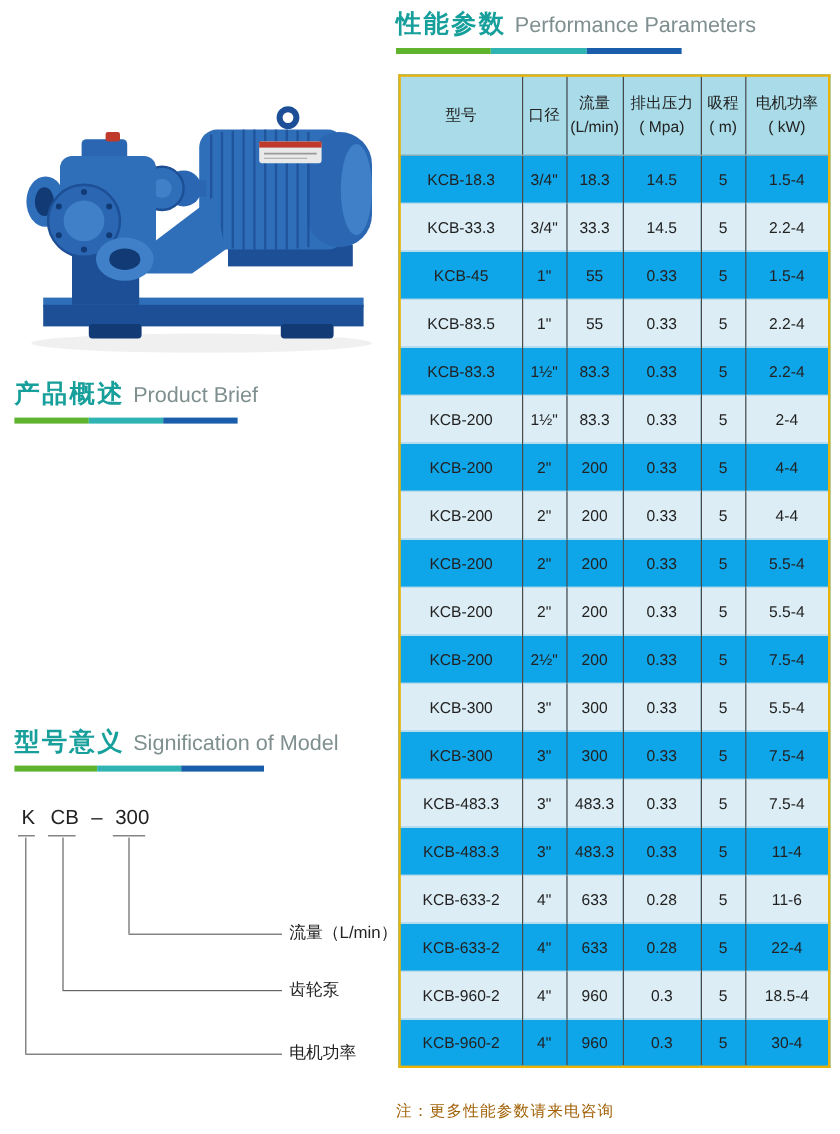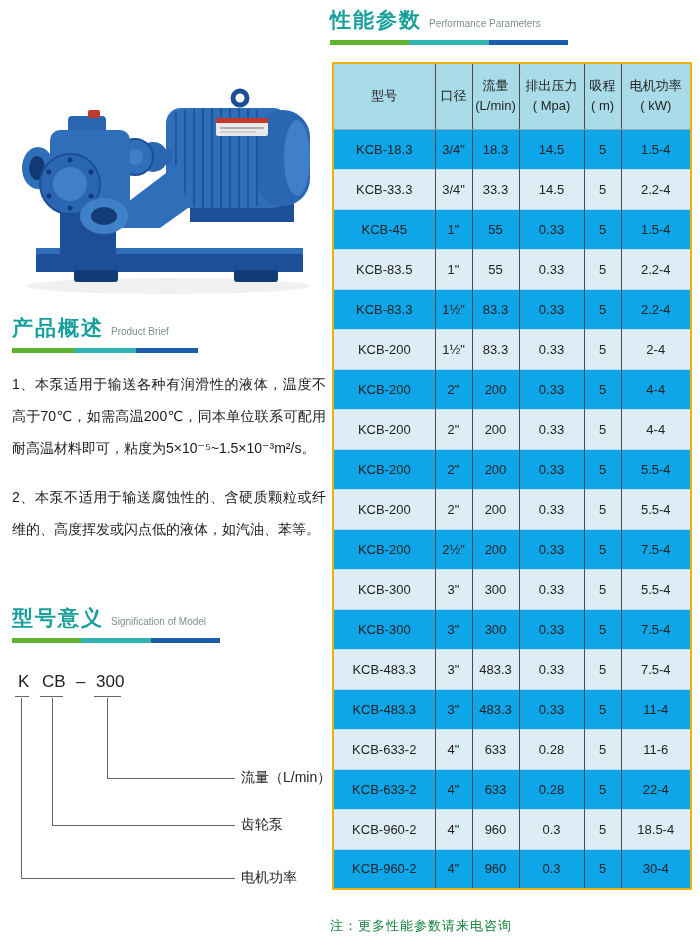--- a/index.html
+++ b/index.html
@@ -4,21 +4,21 @@
 <style>
   * { margin:0; padding:0; box-sizing:border-box; }
   html,body { background:#fff; }
   .page {
     position:relative; width:700px; height:945px; background:#fff;
     font-family:"Liberation Sans","DejaVu Sans",sans-serif; overflow:hidden;
   }
   
   .sec-title { position:absolute; }
   .sec-title .zh { font-size:21px; font-weight:bold; color:var(--title-teal); letter-spacing:2px; }
-  .sec-title .en { font-size:10px; color:var(--subtitle-gray); margin-left:7px; }
+  .sec-title .en { font-size:18px; color:var(--subtitle-gray); margin-left:7px; }
   .sec-title .bar { display:flex; height:5px; margin-top:6px; }
   .sec-title .bar i { display:block; height:100%; flex:1; }
   .sec-title .bar i:nth-child(1){ background:var(--bar-green); }
   .sec-title .bar i:nth-child(2){ background:var(--bar-teal); }
   .sec-title .bar i:nth-child(3){ background:var(--bar-blue); }
   .t-perf  { left:330px; top:6px;  }
   .t-perf .bar  { width:238px; }
   .t-brief { left:12px;  top:314px; }
   .t-brief .bar { width:186px; }
   .t-model { left:12px;  top:604px; }
@@ -52,21 +52,21 @@
   table { border-collapse:collapse; table-layout:fixed; width:358px; border:2px solid #eab308; background:#0ea5e9; }
   col.c1{width:102px;} col.c2{width:37px;} col.c3{width:47px;} col.c4{width:65px;} col.c5{width:37px;} col.c6{width:70px;}
   thead th { height:66px; background:var(--table-header-bg); font-weight:normal; font-size:13px;
     color:#222; text-align:center; vertical-align:middle; border-left:1px solid #4a4a4a;
     border-bottom:1px solid #8fa8b0; line-height:20px; }
   thead th:first-child, tbody td:first-child { border-left:none; }
   tbody td { height:40px; text-align:center; vertical-align:middle; font-size:13px; color:#222;
     border-left:1px solid #4a4a4a; border-top:1px solid #bcdde8; }
   tbody tr:first-child td { border-top:none; }
   tbody tr.alt td { background:var(--table-alt-row-bg); }
-  .note { position:absolute; left:330px; top:917px; font-size:13px; color:#15803d; letter-spacing:1px; }
+  .note { position:absolute; left:330px; top:917px; font-size:13px; color:#a16207; letter-spacing:1px; }
 </style>
 </head>
 <body>
 
 <div class="page">
 
   <div class="photo">
     <svg width="310" height="240" viewBox="0 0 310 240">
 
       <ellipse cx="160" cy="228" rx="142" ry="8" fill="#000" opacity="0.06"></ellipse>
@@ -134,24 +134,20 @@
   </div>
 
   <div class="sec-title t-brief">
     <span class="zh">产品概述</span><span class="en">Product Brief</span>
     <div class="bar">
         <i></i>
         <i></i>
         <i></i>
       </div>
   </div>
-  <div class="brief-text">
-    <p>1、本泵适用于输送各种有润滑性的液体，温度不高于70℃，如需高温200℃，同本单位联系可配用耐高温材料即可，粘度为5×10⁻⁵~1.5×10⁻³m²/s。</p>
-    <p>2、本泵不适用于输送腐蚀性的、含硬质颗粒或纤维的、高度挥发或闪点低的液体，如汽油、苯等。</p>
-  </div>
 
   <div class="sec-title t-model">
     <span class="zh">型号意义</span><span class="en">Signification of Model</span>
     <div class="bar">
         <i></i>
         <i></i>
         <i></i>
       </div>
   </div>
   <div class="model-diagram">

